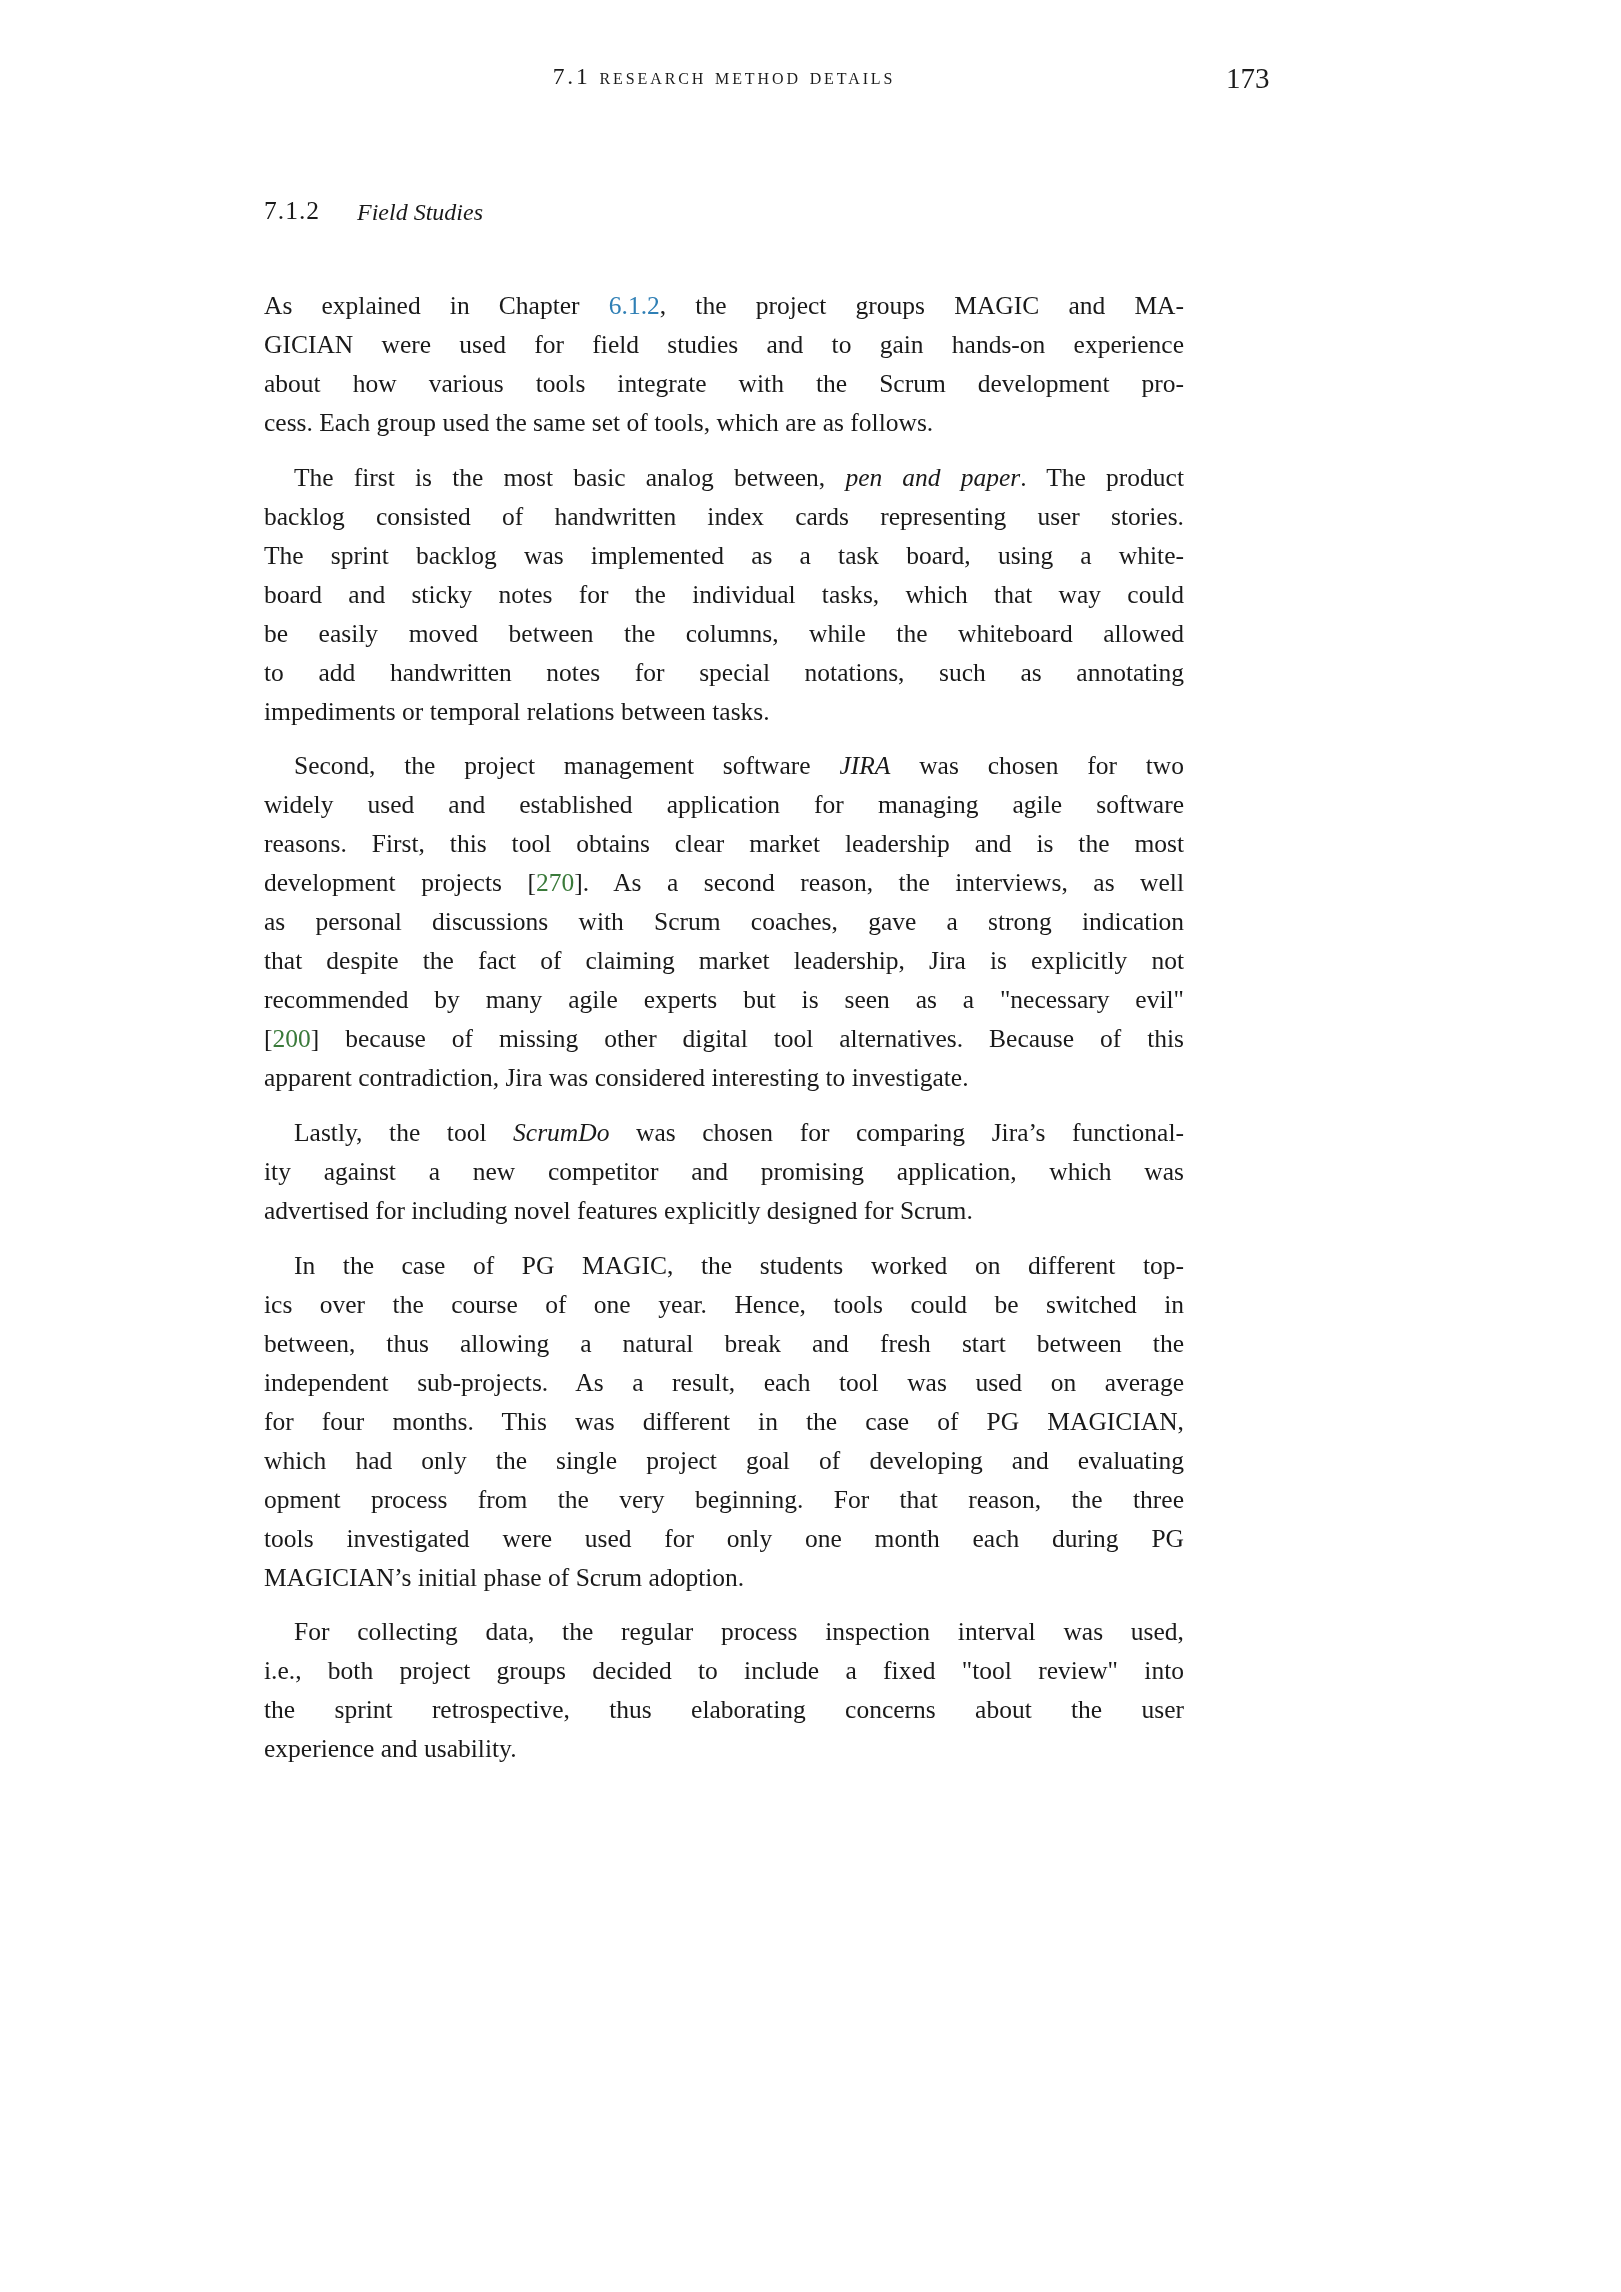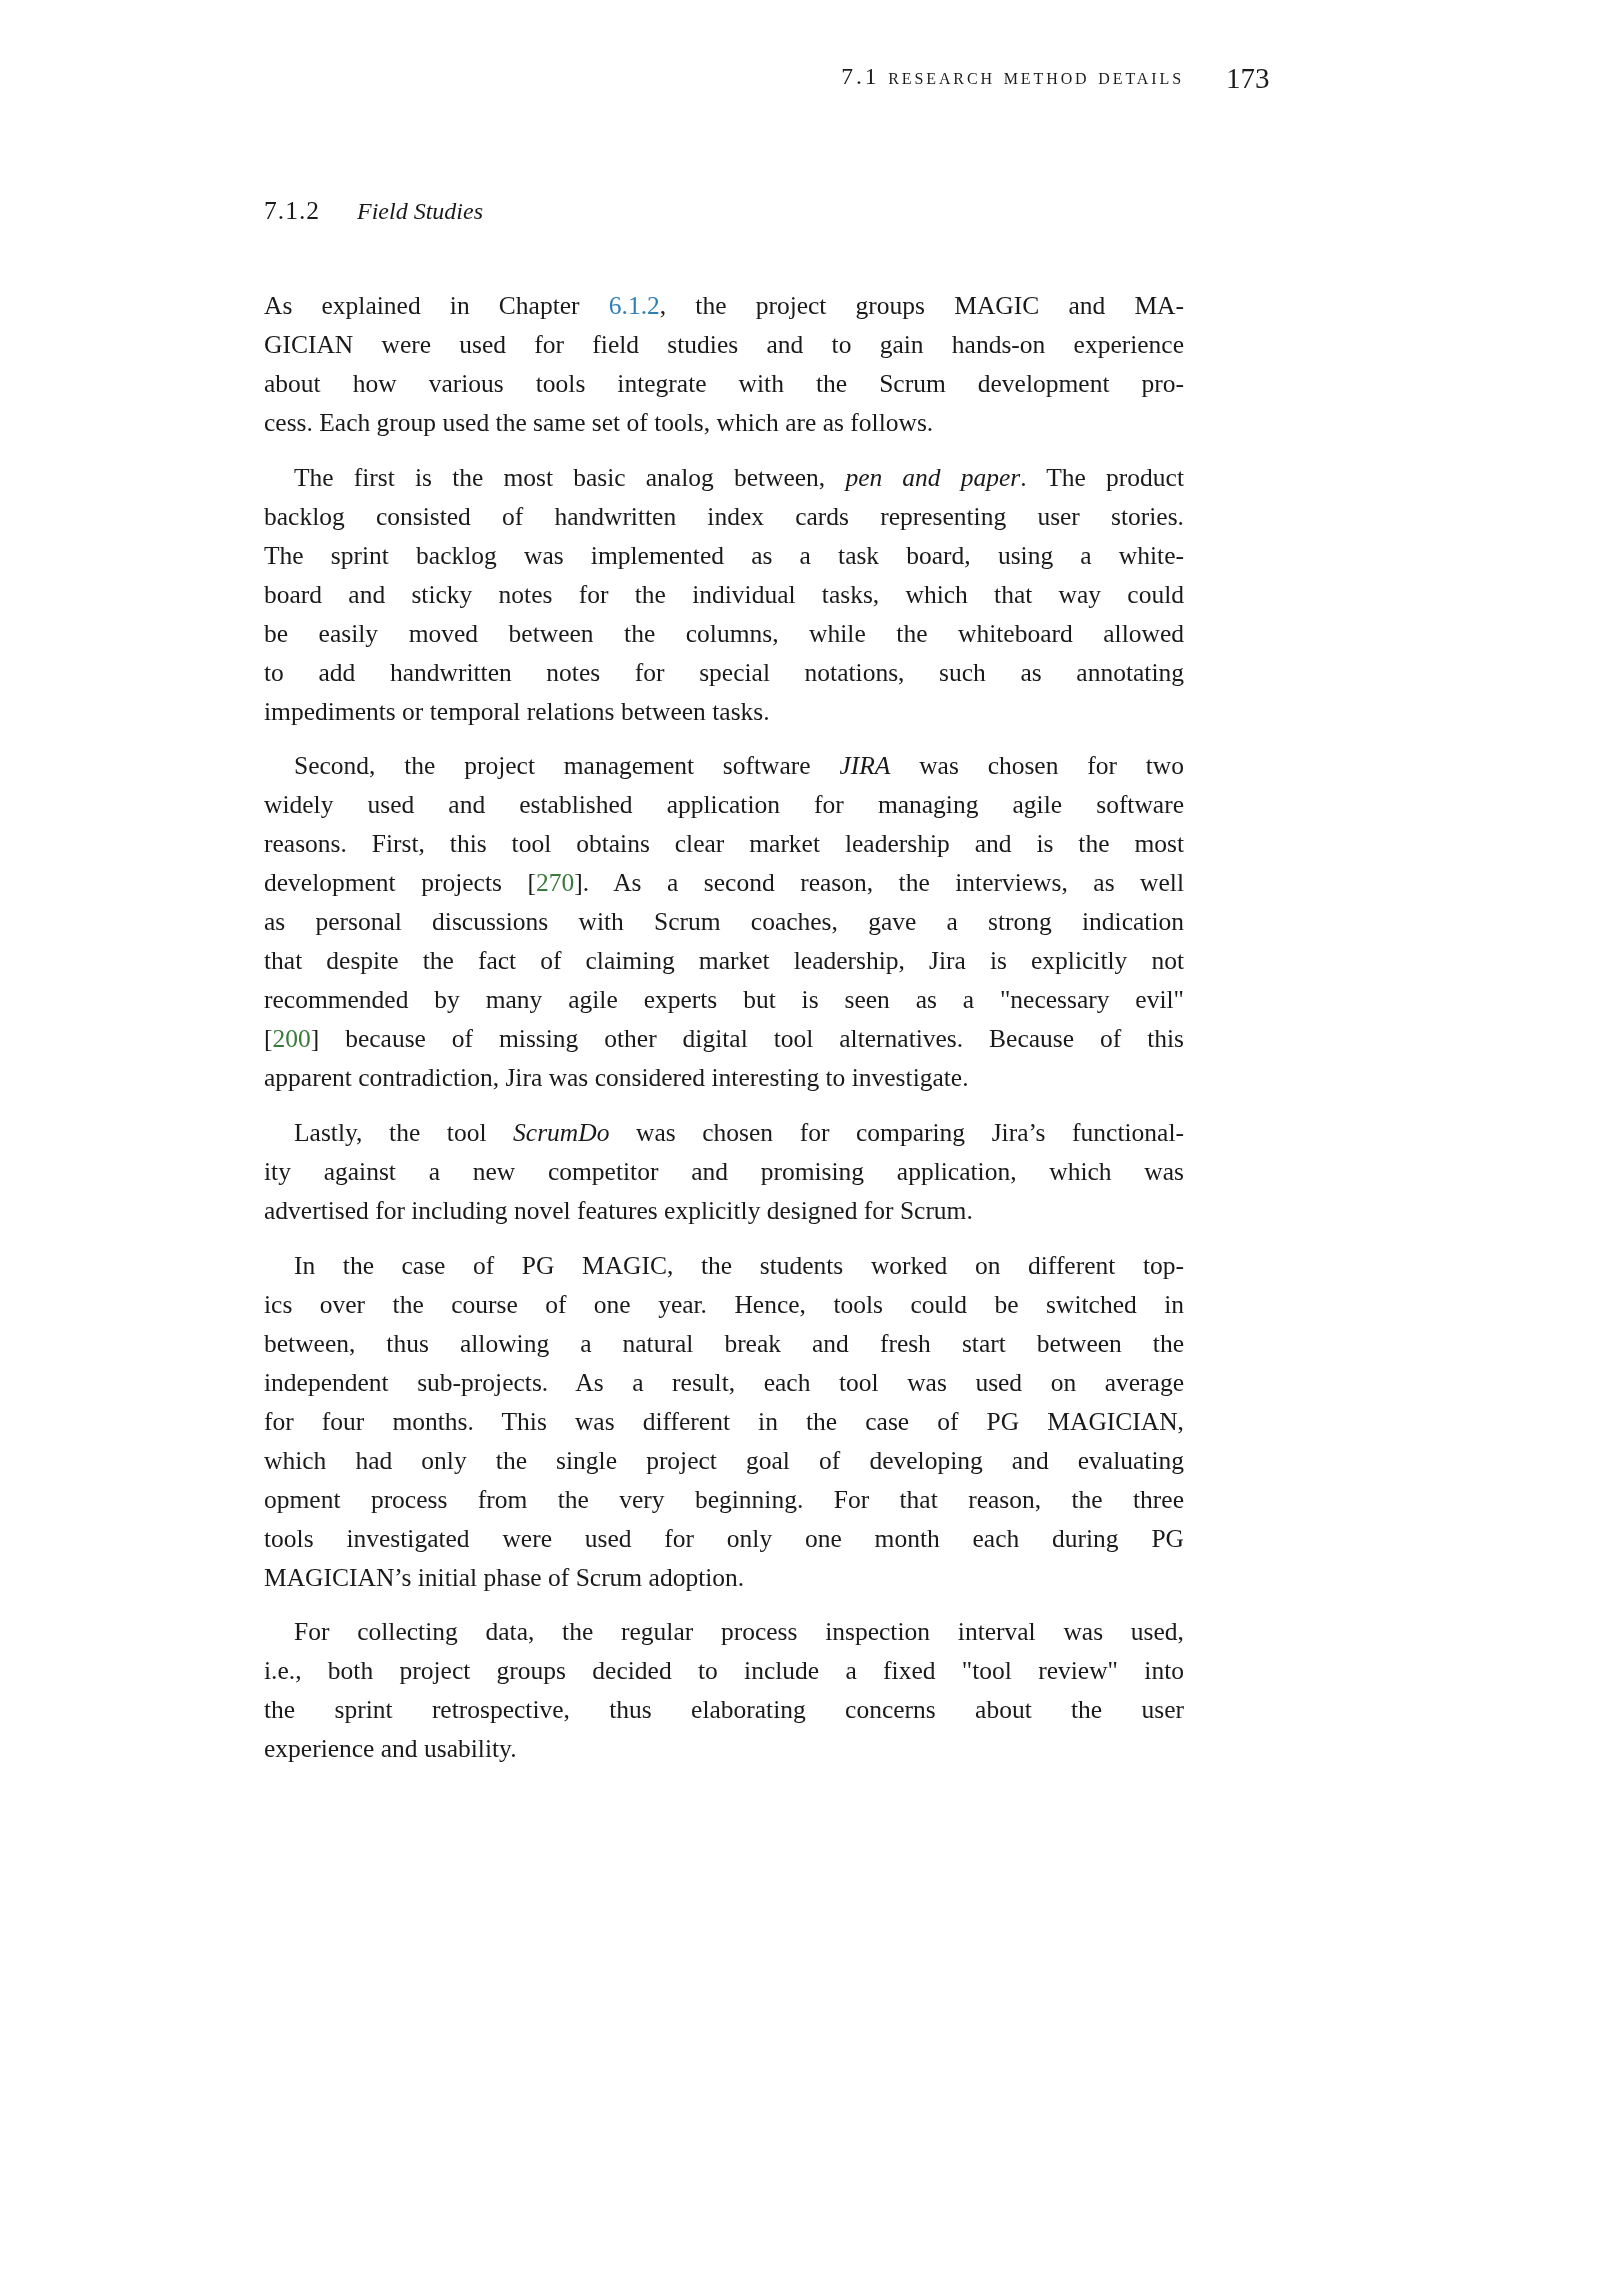--- a/index.html
+++ b/index.html
@@ -6,38 +6,38 @@
   body {
     width: 1621px; height: 2293px;
     background: #ffffff;
     position: relative;
     font-family: "Liberation Serif", "DejaVu Serif", serif;
     color: var(--text, #1a1a1a);
   }
   .running-header {
     position: absolute;
     left: 264px; top: 63px; width: 920px;
-    text-align: right;
+    text-align: center;
     font-size: 23.5px;
     letter-spacing: 2.9px;
     font-variant: small-caps;
     color: #1c1c1c;
     white-space: nowrap;
   }
   .page-number {
     position: absolute;
     left: 1226px; top: 62px;
     font-size: 29px;
     color: #1c1c1c;
   }
   .section-heading {
     position: absolute;
     left: 264px; top: 196px; width: 920px;
     display: flex;
-    align-items: center;
+    align-items: flex-end;
   }
   .section-heading .sec-num {
     font-size: 25.5px;
     letter-spacing: 1px;
   }
   .section-heading .sec-title {
     font-size: 24px;
     font-style: italic;
     margin-left: 37px;
   }

